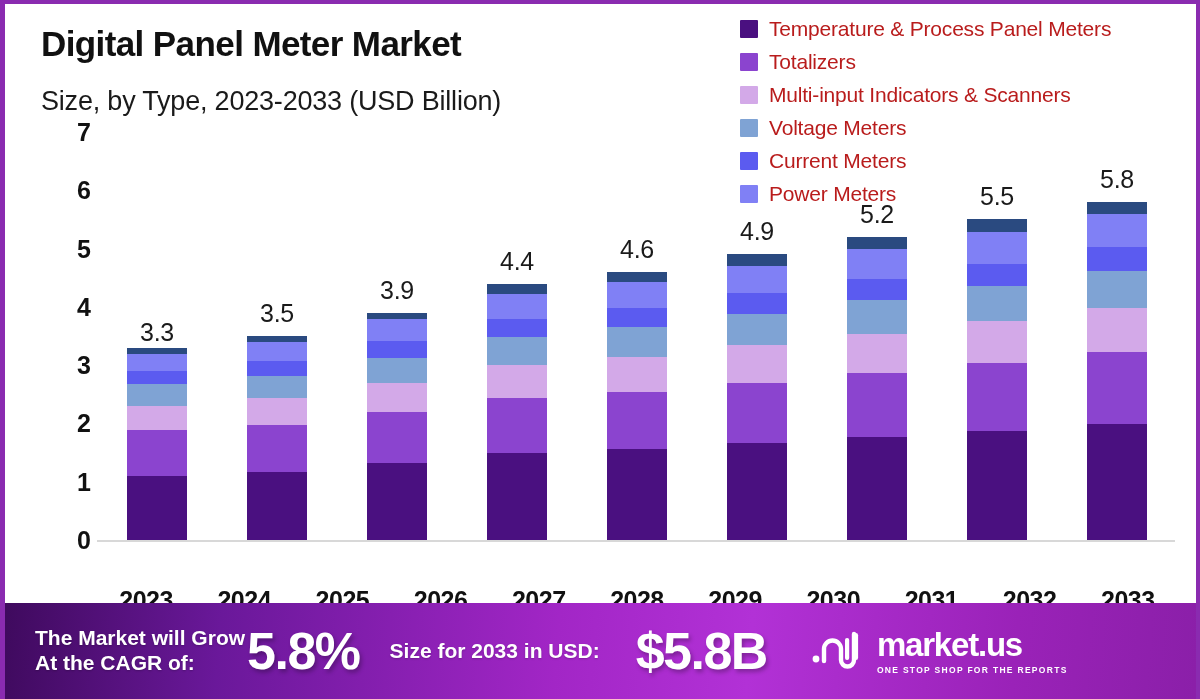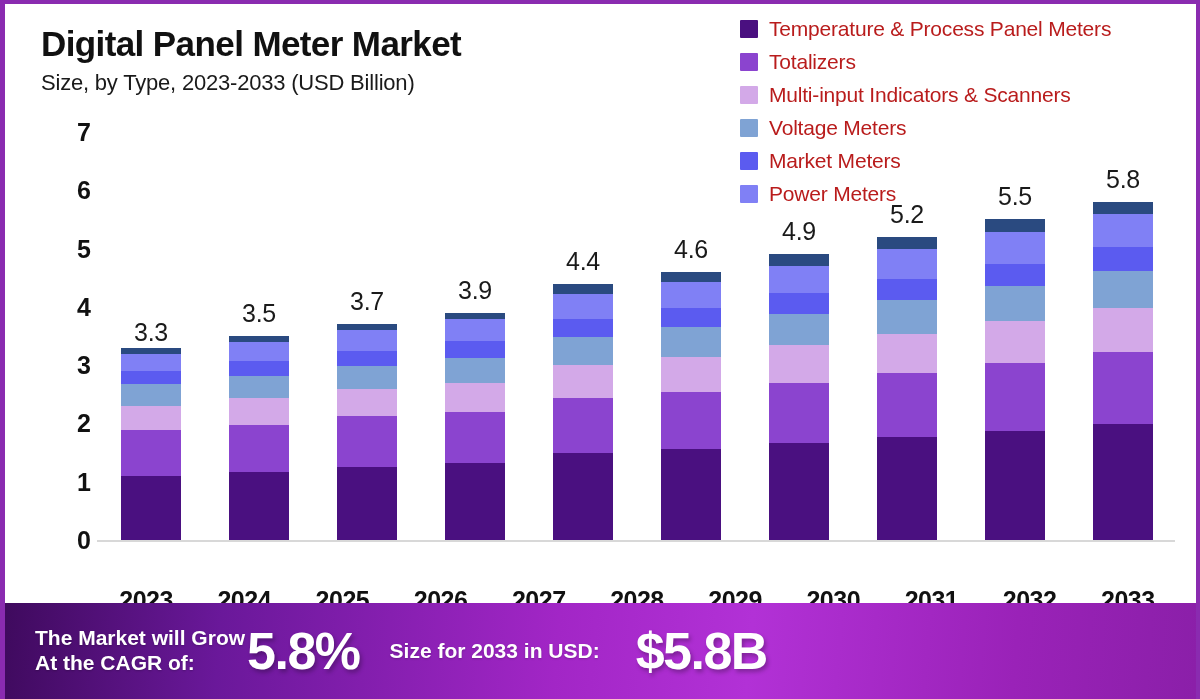--- a/index.html
+++ b/index.html
@@ -21,21 +21,21 @@
   }
 
   
   #header { position: absolute; left: 36px; top: 22px; }
   #chart-title {
     font-size: 35px; font-weight: bold; color: #111111;
     letter-spacing: -0.6px; line-height: 1.05;
     font-family: "Liberation Sans", sans-serif;
   }
   #chart-subtitle {
-    font-size: 22px; color: #1a1a1a; margin-top: 7px;
+    font-size: 27px; color: #1a1a1a; margin-top: 23px;
     letter-spacing: -0.2px;
   }
 
   
   #legend {
     position: absolute; left: 735px; top: 8px;
     display: flex; flex-direction: column; gap: 0px;
   }
   .legend-item {
     display: flex; align-items: center; height: 33px;
@@ -161,21 +161,21 @@
       <div class="legend-item">
         <span class="legend-swatch" style="background: rgb(211, 169, 232);"></span>
         <span class="legend-label">Multi-input Indicators &amp; Scanners</span>
       </div>
       <div class="legend-item">
         <span class="legend-swatch" style="background: rgb(127, 163, 212);"></span>
         <span class="legend-label">Voltage Meters</span>
       </div>
       <div class="legend-item">
         <span class="legend-swatch" style="background: rgb(91, 91, 240);"></span>
-        <span class="legend-label">Market Meters</span>
+        <span class="legend-label">Current Meters</span>
       </div>
       <div class="legend-item">
         <span class="legend-swatch" style="background: rgb(128, 128, 245);"></span>
         <span class="legend-label">Power Meters</span>
       </div>
     </div>
 
   <div id="y-axis">
       <div class="y-tick" style="top: 428px;">0</div>
       <div class="y-tick" style="top: 369.714px;">1</div>
@@ -204,32 +204,20 @@
       </div>
       <div class="bar-group">
         <div class="bar-value" style="bottom: 212px;">3.5</div>
         <div class="bar-stack">
           <div class="seg" title="Temperature &amp; Process Panel Meters: 1.17" style="height: 68.1943px; background: rgb(74, 16, 128);"></div>
           <div class="seg" title="Totalizers: 0.8" style="height: 46.6286px; background: rgb(139, 68, 207);"></div>
           <div class="seg" title="Multi-input Indicators &amp; Scanners: 0.46" style="height: 26.8114px; background: rgb(211, 169, 232);"></div>
           <div class="seg" title="Voltage Meters: 0.39" style="height: 22.7314px; background: rgb(127, 163, 212);"></div>
           <div class="seg" title="Current Meters: 0.25" style="height: 14.5714px; background: rgb(91, 91, 240);"></div>
           <div class="seg" title="Power Meters: 0.33" style="height: 19.2343px; background: rgb(128, 128, 245);"></div>
-          <div class="seg" title="Other: 0.1" style="height: 5.82857px; background: rgb(42, 74, 128);"></div>
-        </div>
-      </div>
-      <div class="bar-group">
-        <div class="bar-value" style="bottom: 223.657px;">3.7</div>
-        <div class="bar-stack">
-          <div class="seg" title="Temperature &amp; Process Panel Meters: 1.25" style="height: 72.8571px; background: rgb(74, 16, 128);"></div>
-          <div class="seg" title="Totalizers: 0.87" style="height: 50.7086px; background: rgb(139, 68, 207);"></div>
-          <div class="seg" title="Multi-input Indicators &amp; Scanners: 0.47" style="height: 27.3943px; background: rgb(211, 169, 232);"></div>
-          <div class="seg" title="Voltage Meters: 0.4" style="height: 23.3143px; background: rgb(127, 163, 212);"></div>
-          <div class="seg" title="Current Meters: 0.26" style="height: 15.1543px; background: rgb(91, 91, 240);"></div>
-          <div class="seg" title="Power Meters: 0.35" style="height: 20.4px; background: rgb(128, 128, 245);"></div>
           <div class="seg" title="Other: 0.1" style="height: 5.82857px; background: rgb(42, 74, 128);"></div>
         </div>
       </div>
       <div class="bar-group">
         <div class="bar-value" style="bottom: 235.314px;">3.9</div>
         <div class="bar-stack">
           <div class="seg" title="Temperature &amp; Process Panel Meters: 1.32" style="height: 76.9371px; background: rgb(74, 16, 128);"></div>
           <div class="seg" title="Totalizers: 0.88" style="height: 51.2914px; background: rgb(139, 68, 207);"></div>
           <div class="seg" title="Multi-input Indicators &amp; Scanners: 0.5" style="height: 29.1429px; background: rgb(211, 169, 232);"></div>
           <div class="seg" title="Voltage Meters: 0.43" style="height: 25.0629px; background: rgb(127, 163, 212);"></div>
@@ -336,15 +324,29 @@
       <div class="banner-big" id="cagr-value">5.8%</div>
     </div>
 
     <div class="banner-block" id="forecast-block">
       <div class="banner-caption">
         <div>Size for 2033 in USD:</div>
       </div>
       <div class="banner-big" id="forecast-value">$5.8B</div>
     </div>
 
+    <div id="logo-block">
+      <span id="logo-mark">
+        <svg width="56" height="40" viewBox="0 0 56 40" xmlns="http://www.w3.org/2000/svg">
+          <circle cx="5" cy="30" r="3.4" fill="#ffffff"></circle>
+          <path d="M13 32 L13 20 A8.5 8.5 0 0 1 30 20 L30 31 A6.5 6.5 0 0 0 43 31 L43 5" stroke="#ffffff" stroke-width="4.4" fill="none" stroke-linecap="round"></path>
+          <rect x="34" y="9" width="4.2" height="22" rx="2" fill="#ffffff"></rect>
+          <rect x="42.5" y="4" width="4.6" height="27" rx="2.2" fill="#ffffff"></rect>
+        </svg>
+      </span>
+      <span id="logo-text-wrap">
+        <span id="logo-word">market.us</span>
+        <span id="logo-tagline">ONE STOP SHOP FOR THE REPORTS</span>
+      </span>
+    </div>
 
   </div>
 </div>
 
 </body></html>

